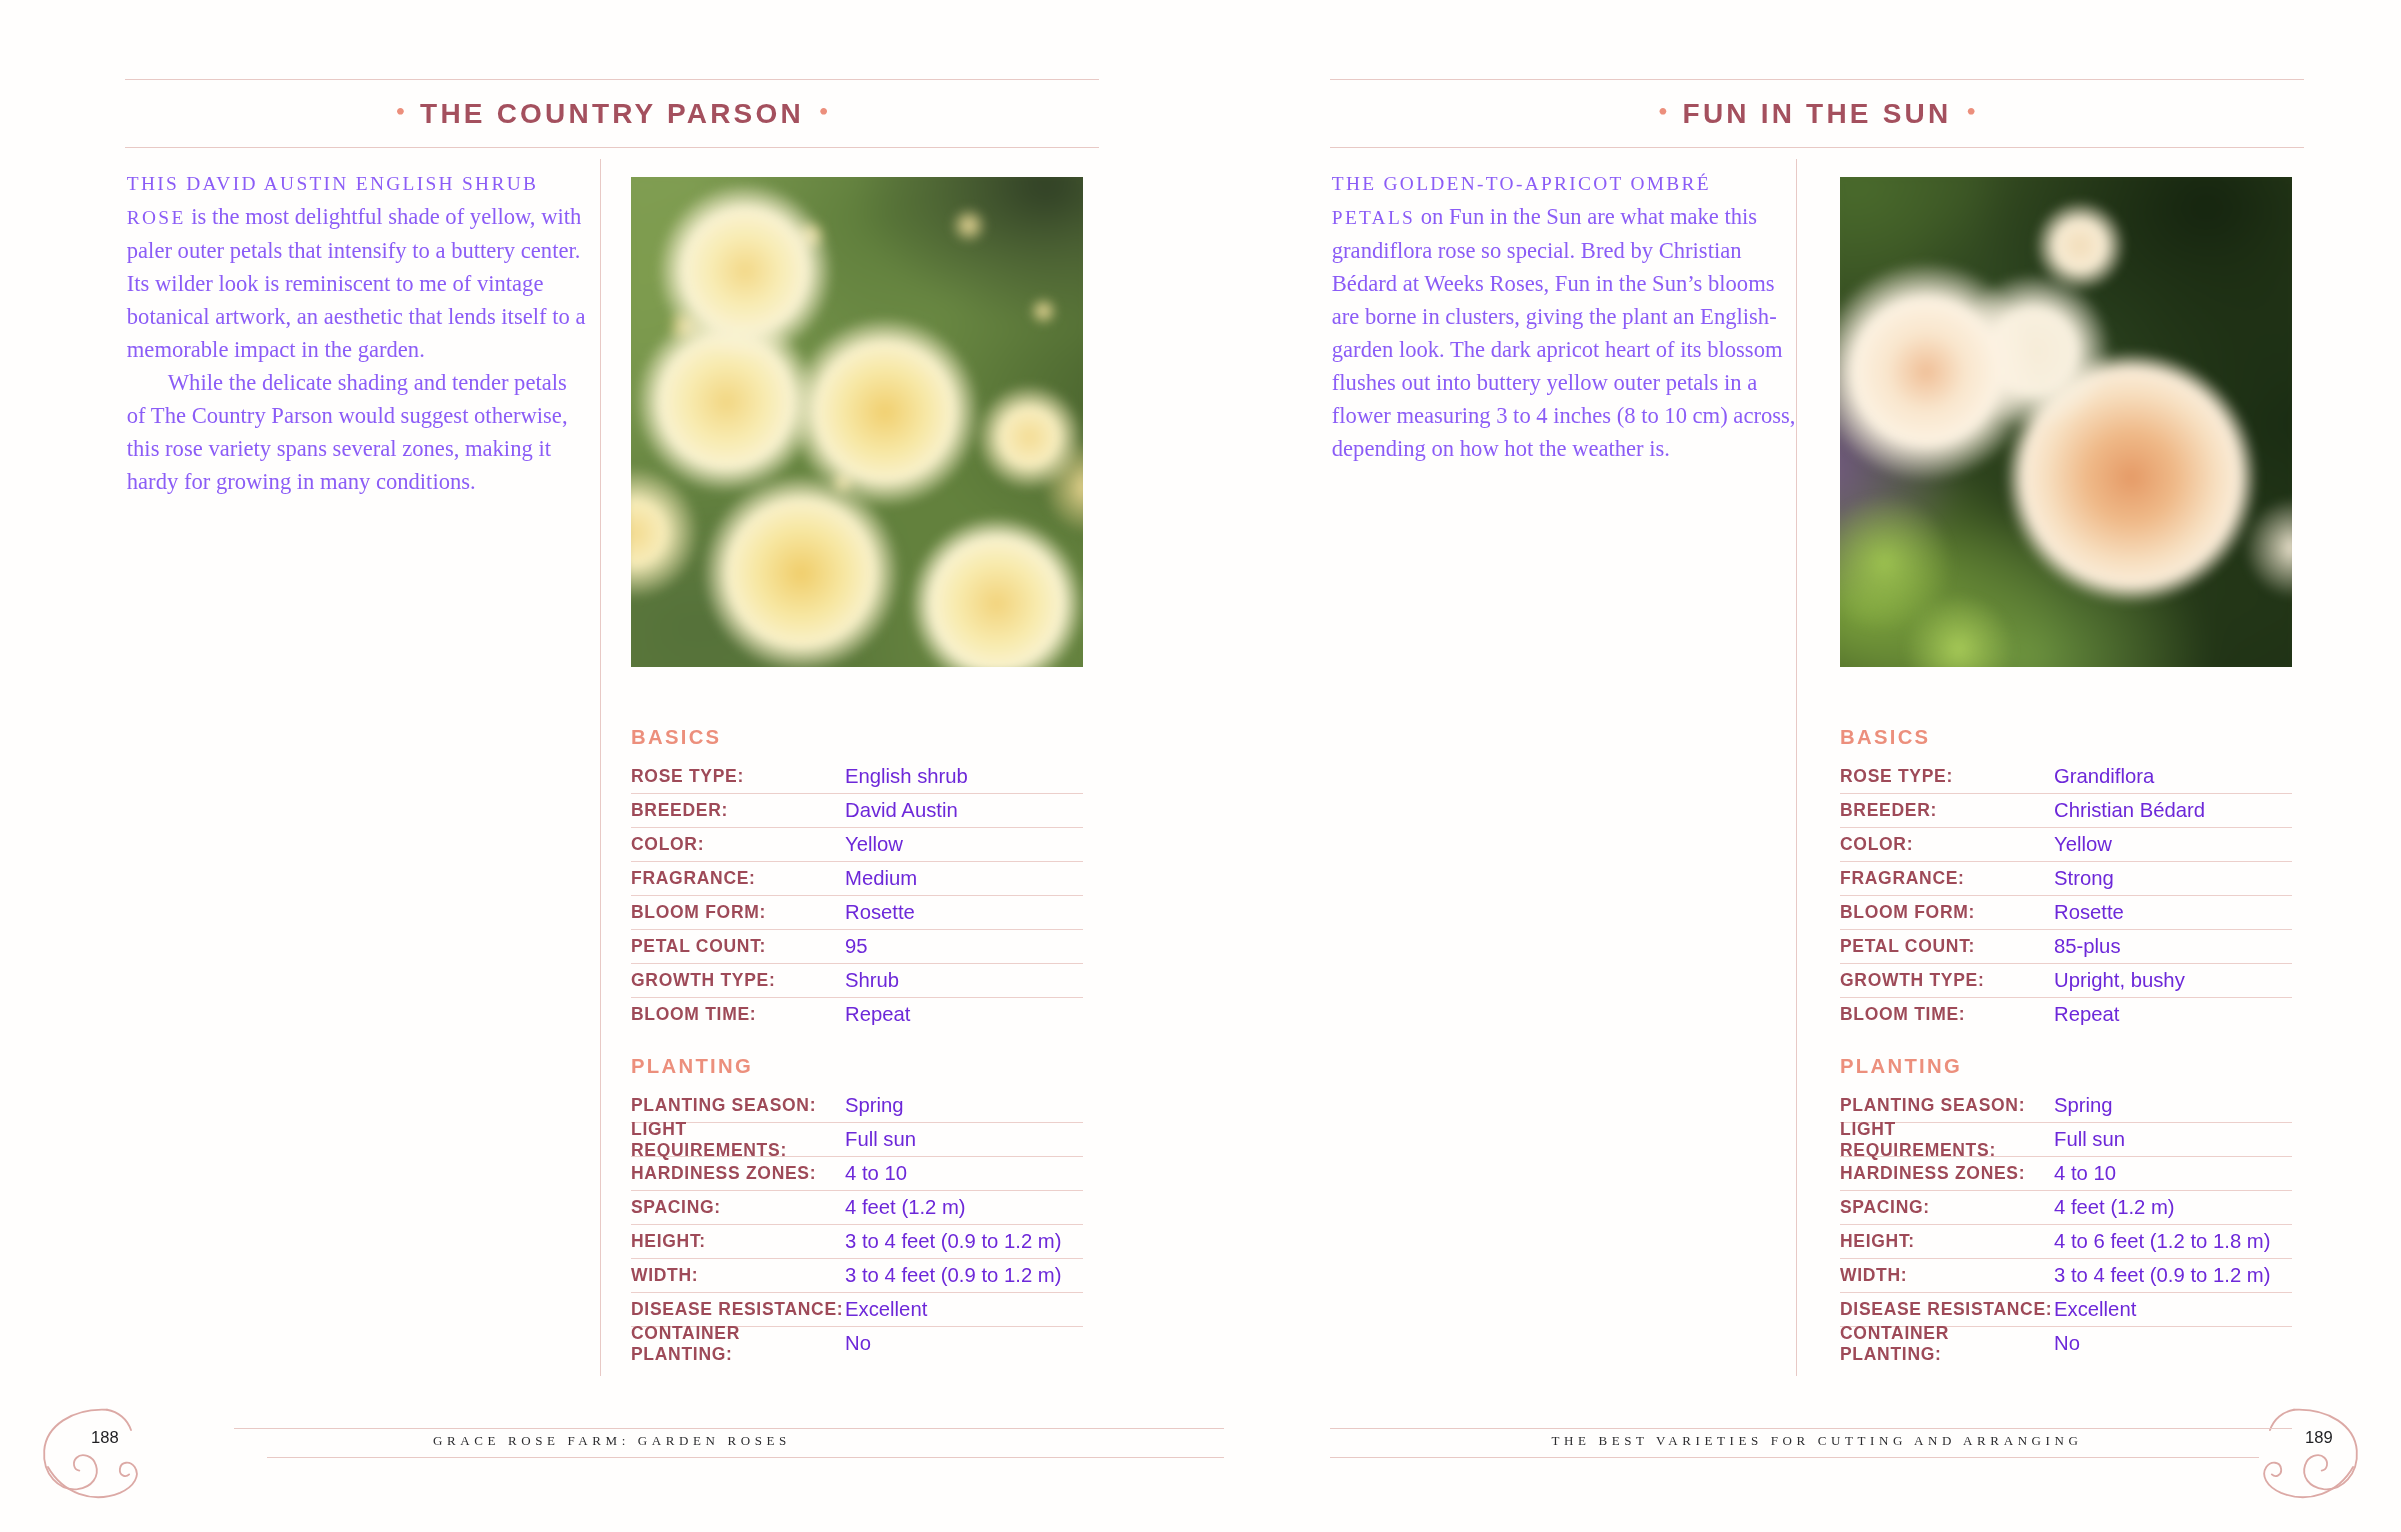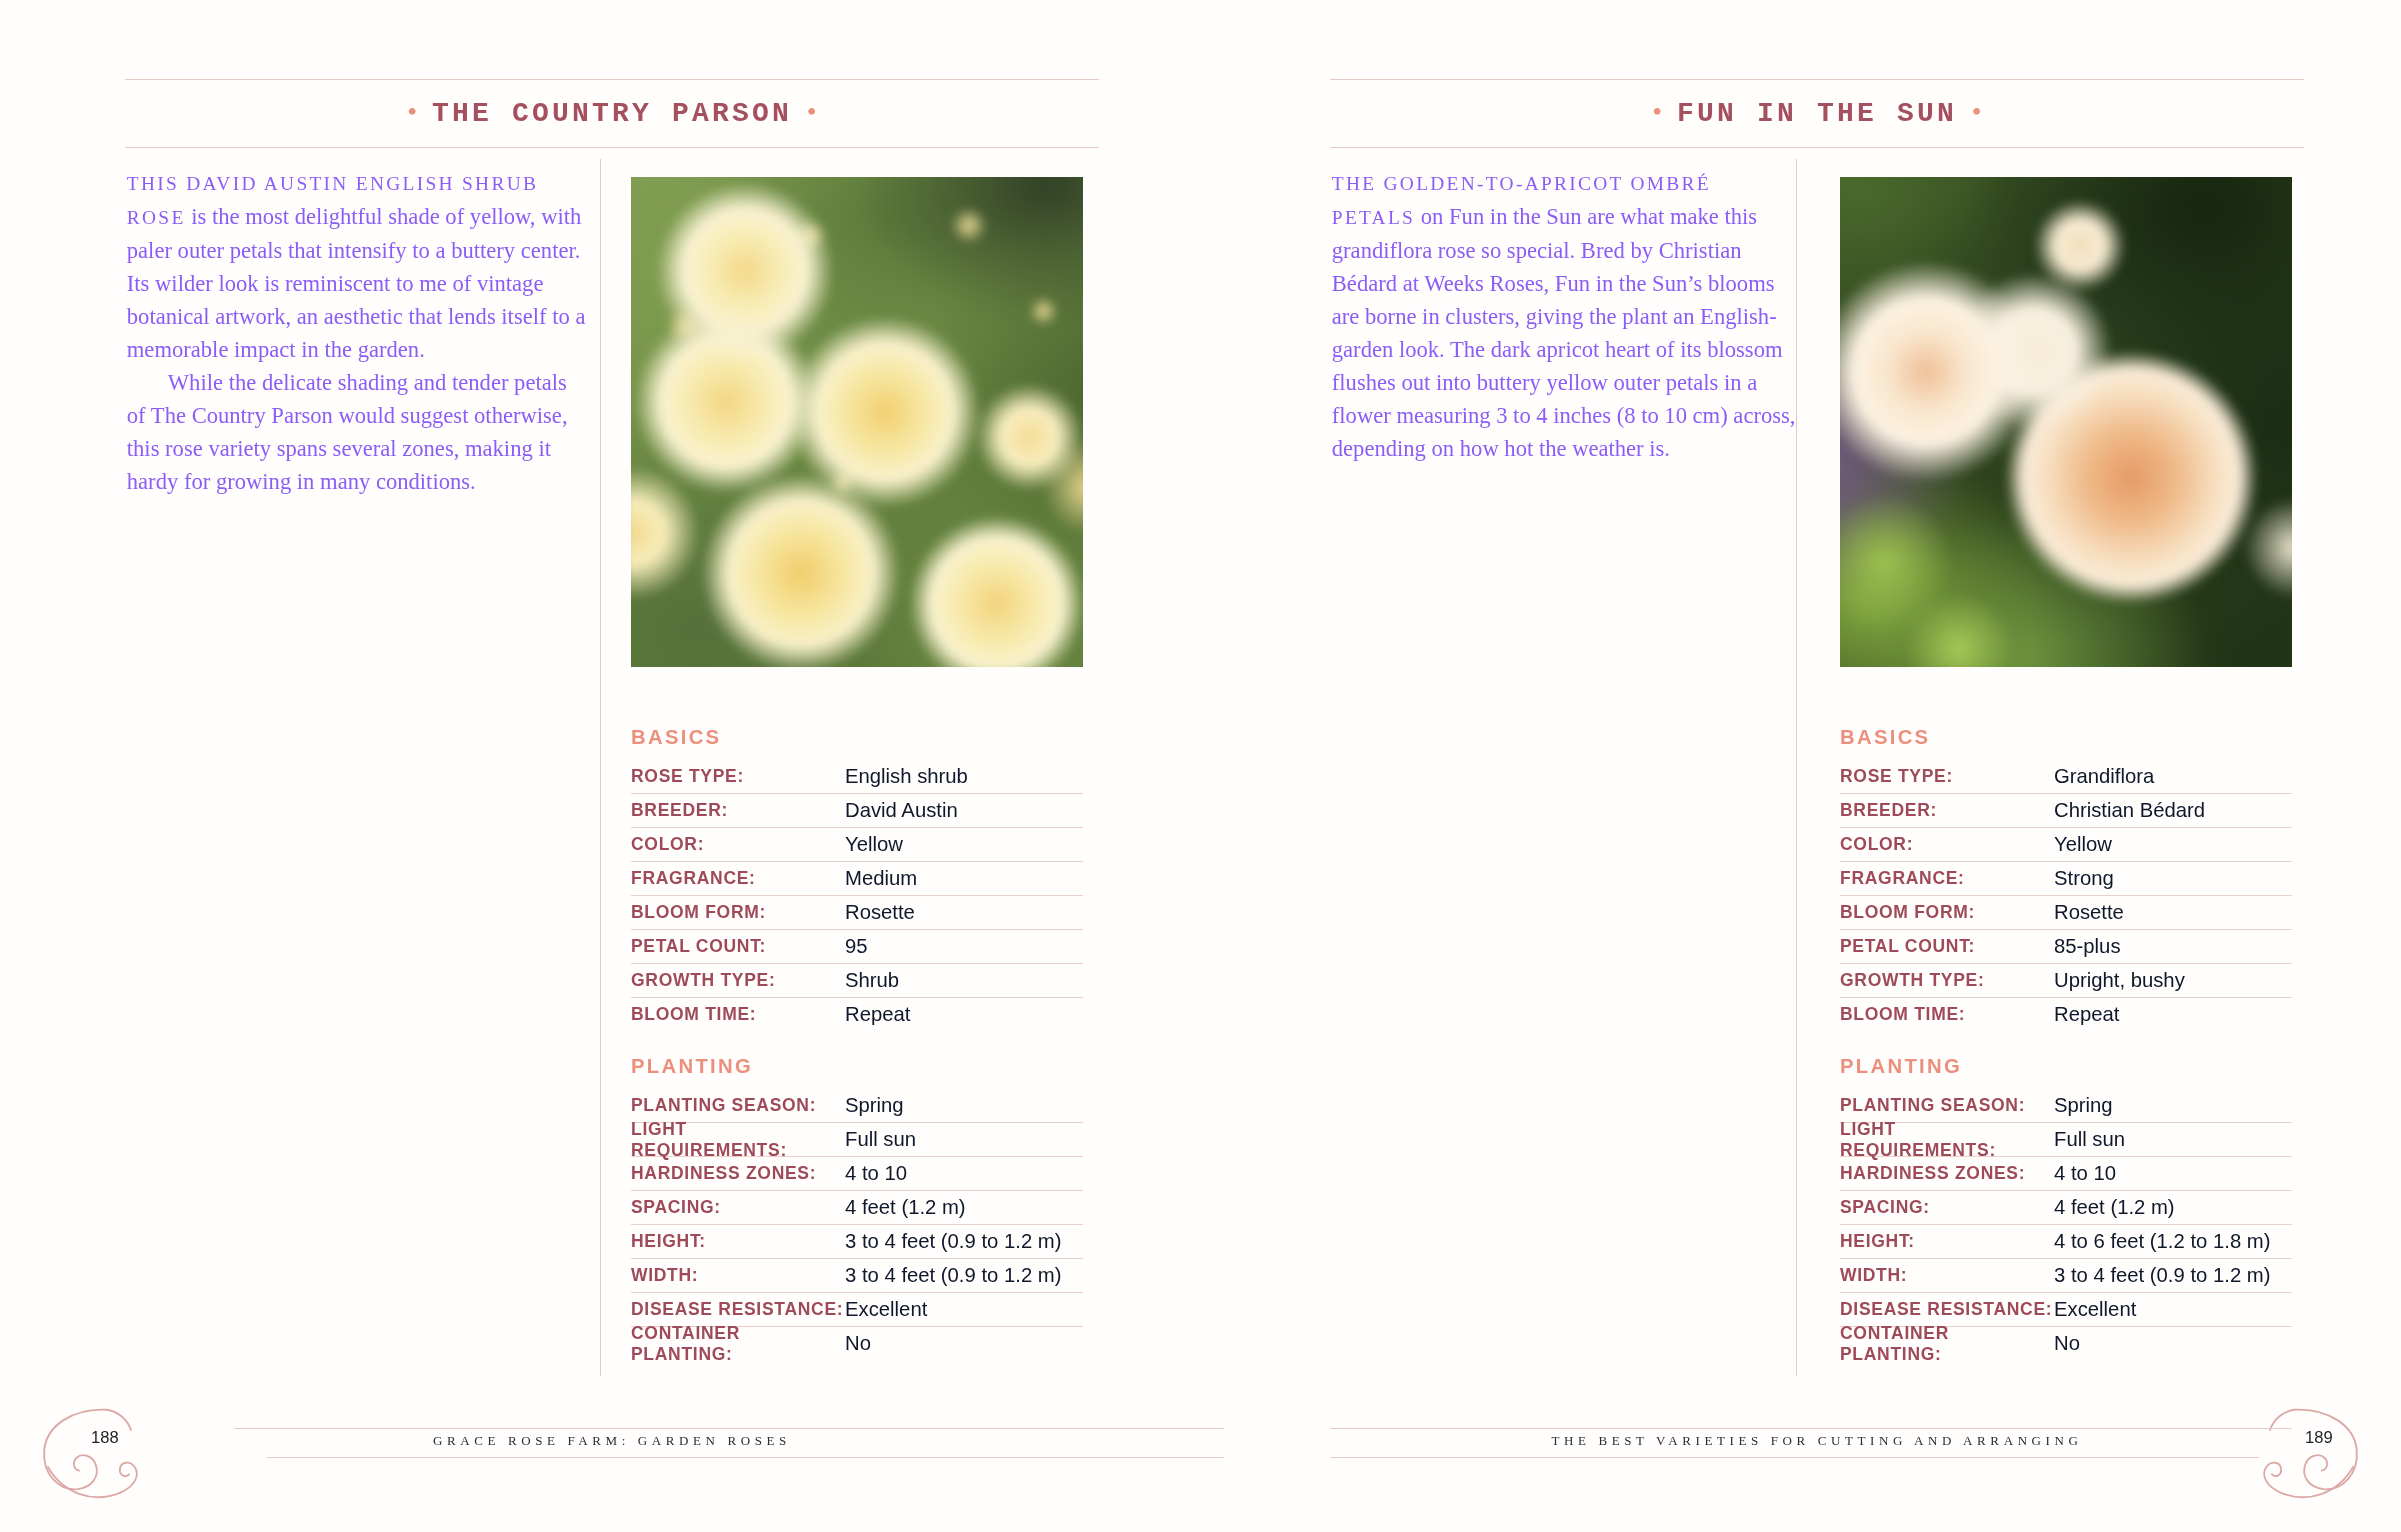--- a/index.html
+++ b/index.html
@@ -6,21 +6,21 @@
   .spread{position:relative;width:2401px;height:1532px;background:#fffefd;overflow:hidden;
           font-family:"Liberation Serif", serif;color:#27272a;}
   .page{position:absolute;top:0;width:974px;height:1532px;}
   .page.pl{left:125px;}
   .page.pr{left:1330px;}
 
   
   .chapter-head{position:absolute;top:79px;left:0;width:100%;height:67px;
     border-top:0.9px solid #e8c9c5;border-bottom:0.9px solid #e8c9c5;
     display:flex;align-items:center;justify-content:center;gap:14.8px;}
-  .title{margin:0;font-family:Liberation Mono, monospace;font-weight:bold;
+  .title{margin:0;font-family:Liberation Sans, sans-serif;font-weight:bold;
     font-size:28px;letter-spacing:3.2px;color:#a4505e;}
   .dot{color:#ec8f7c;font-size:28px;line-height:1;transform:translateY(-1.8px);}
 
   
   .body-col{position:absolute;top:166px;left:1.8px;font-size:22.6px;line-height:33px;color:#8b5cf6;}
   .pl .body-col{width:460px;}
   .pr .body-col{width:466px;}
   .para{margin:0;}
   .para.indent{text-indent:41px;}
   .lead{font-size:19.4px;letter-spacing:2.3px;}
@@ -80,21 +80,21 @@
 
   
   .spec{position:absolute;top:693px;width:452px;font-family:"Liberation Sans", sans-serif;margin-top:33px;}
   .pl .spec{left:506px;}
   .pr .spec{left:510px;}
   .spec-head{margin:0 0 11px 0;font-size:20.3px;font-weight:bold;letter-spacing:2.3px;color:#ec8f7c;}
   .spec-section.planting{margin-top:24px;}
   .row{display:flex;align-items:center;height:33px;border-bottom:0.9px solid #eccfcb;}
   .row:last-child{border-bottom:none;}
   .lbl{flex:0 0 214px;font-size:17.5px;font-weight:bold;letter-spacing:0.7px;color:#9e4a58;}
-  .val{font-size:20.3px;color:#0f172a;}
+  .val{font-size:20.3px;color:#6d28d9;}
 
   
   .rule{position:absolute;height:0.9px;background:#e8c9c5;}
   .fl-top{left:234px;top:1428px;width:990px;}
   .fl-bot{left:267px;top:1457px;width:957px;}
   .fr-top{left:1330px;top:1428px;width:962px;}
   .fr-bot{left:1330px;top:1457px;width:929px;}
   .running-foot{position:absolute;top:1433px;font-size:13px;letter-spacing:4.6px;color:#2b2b2e;text-align:center;}
   .rf-left{left:125px;width:974px;}
   .rf-right{left:1330px;width:974px;}

